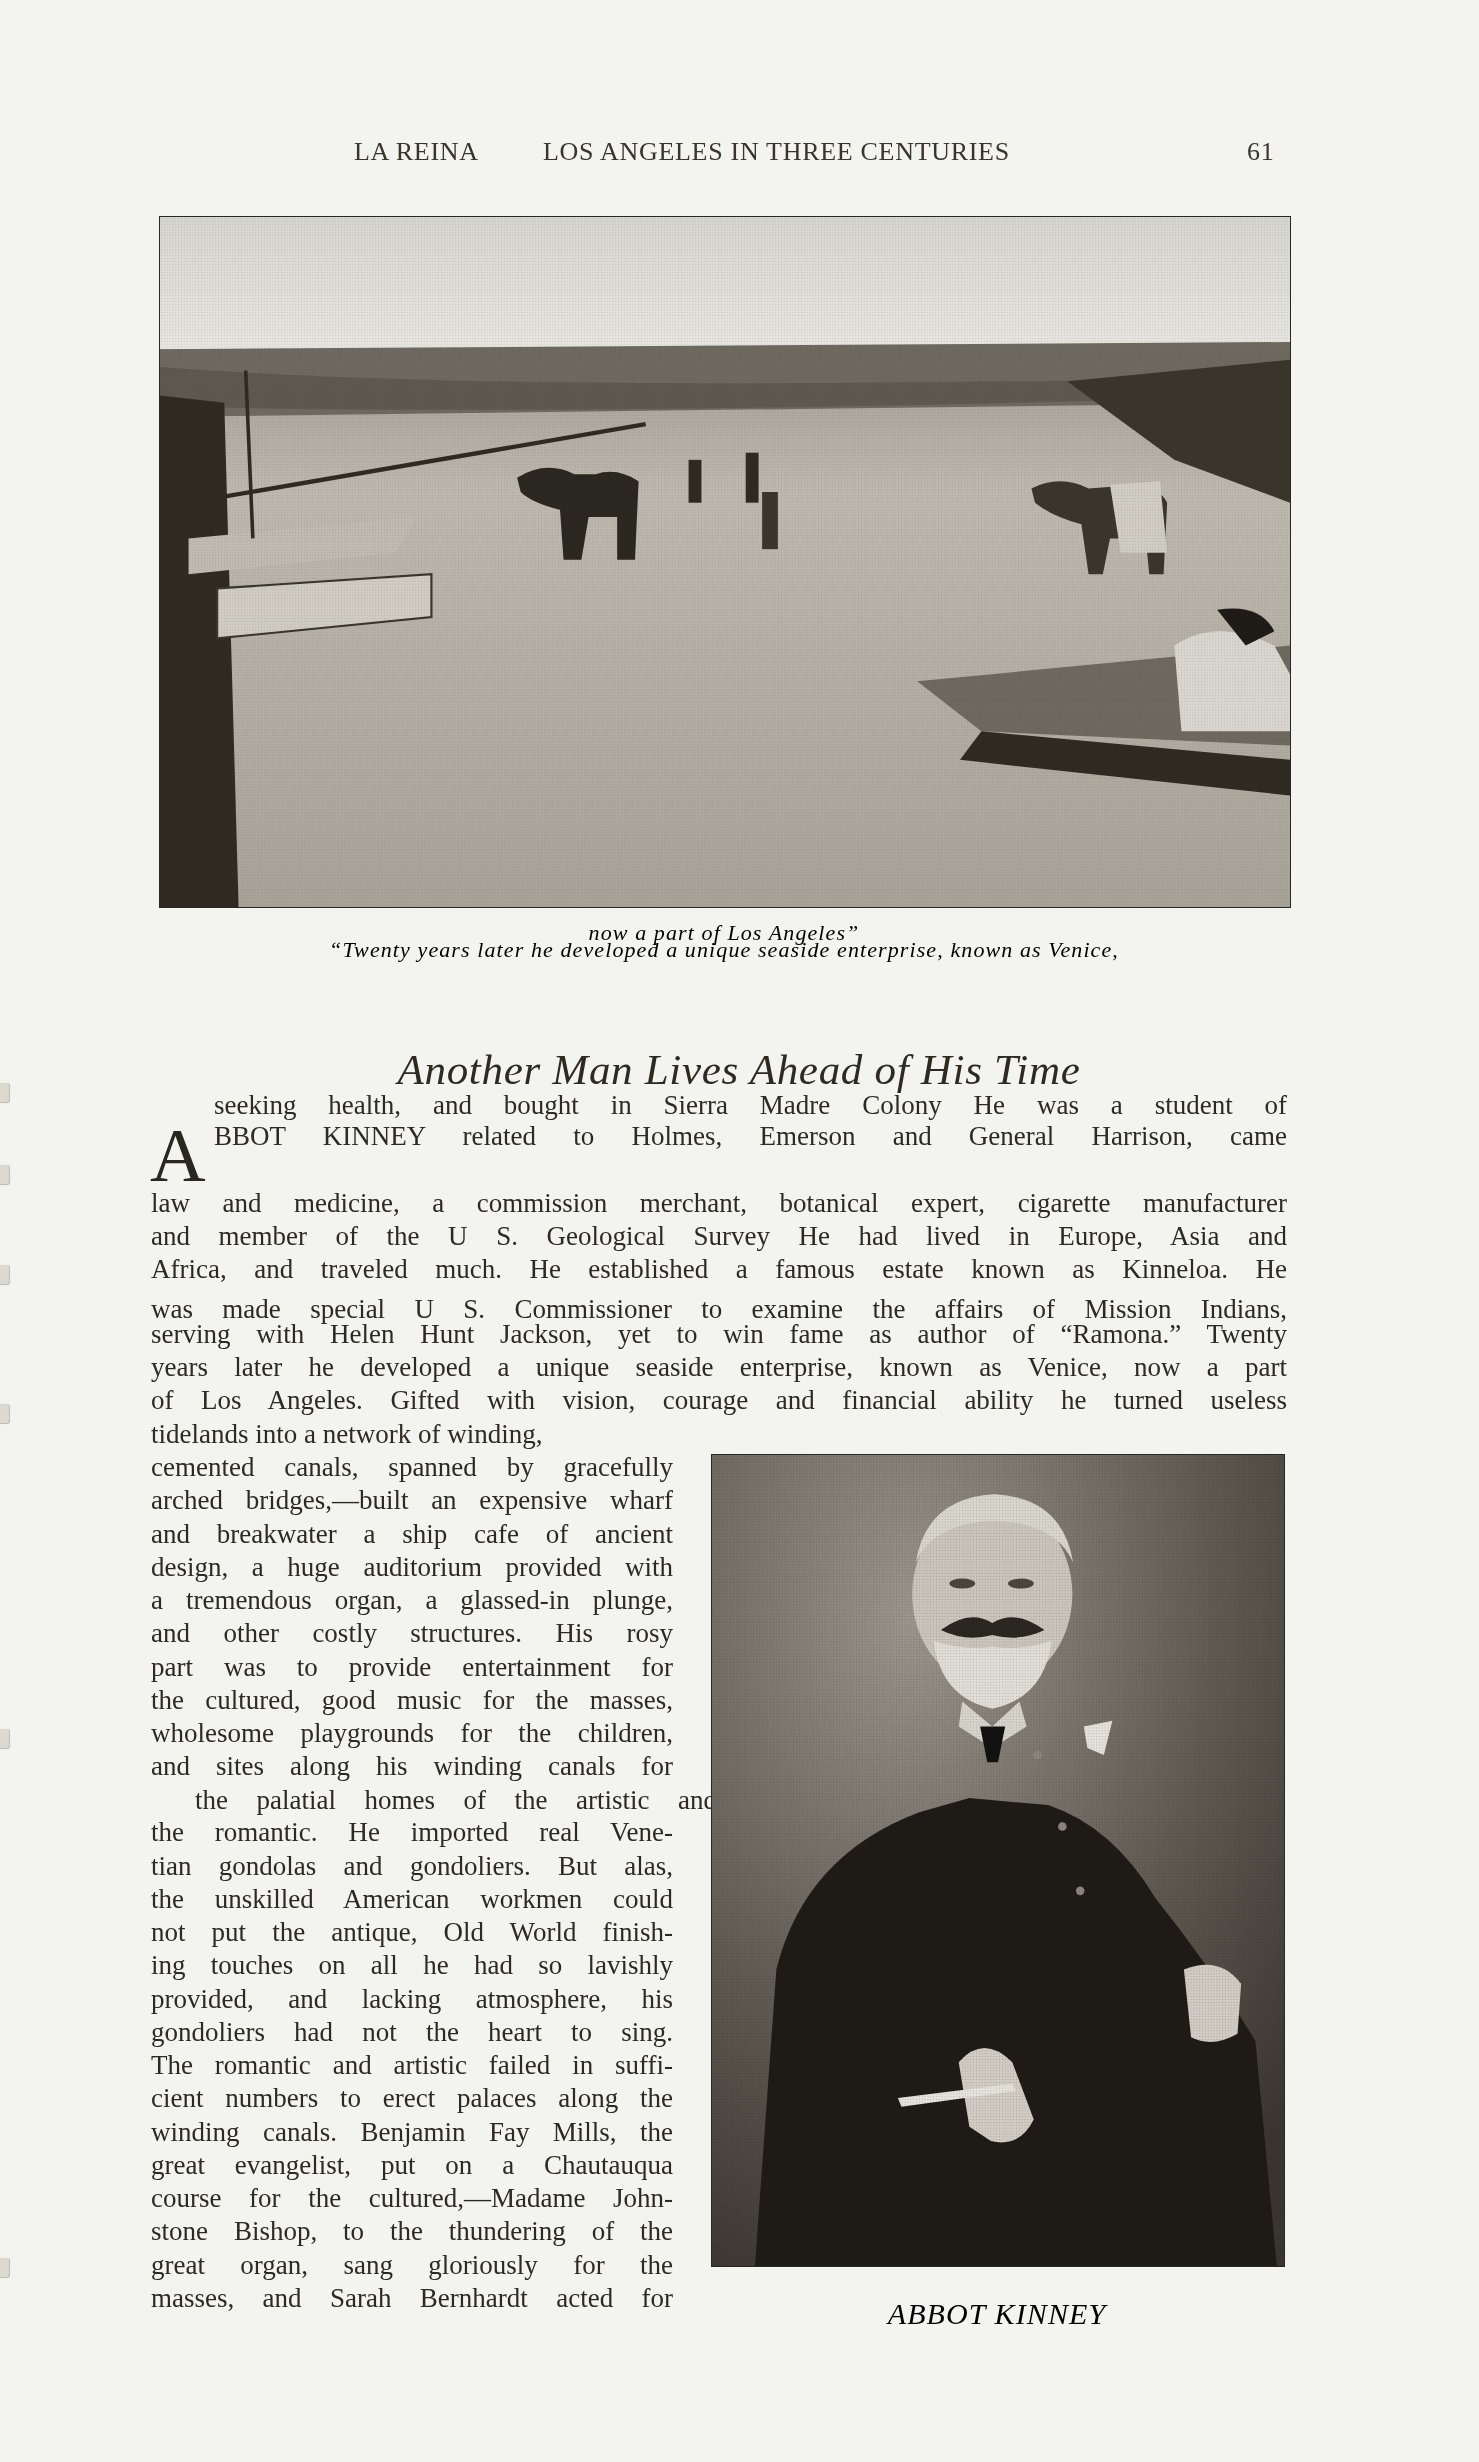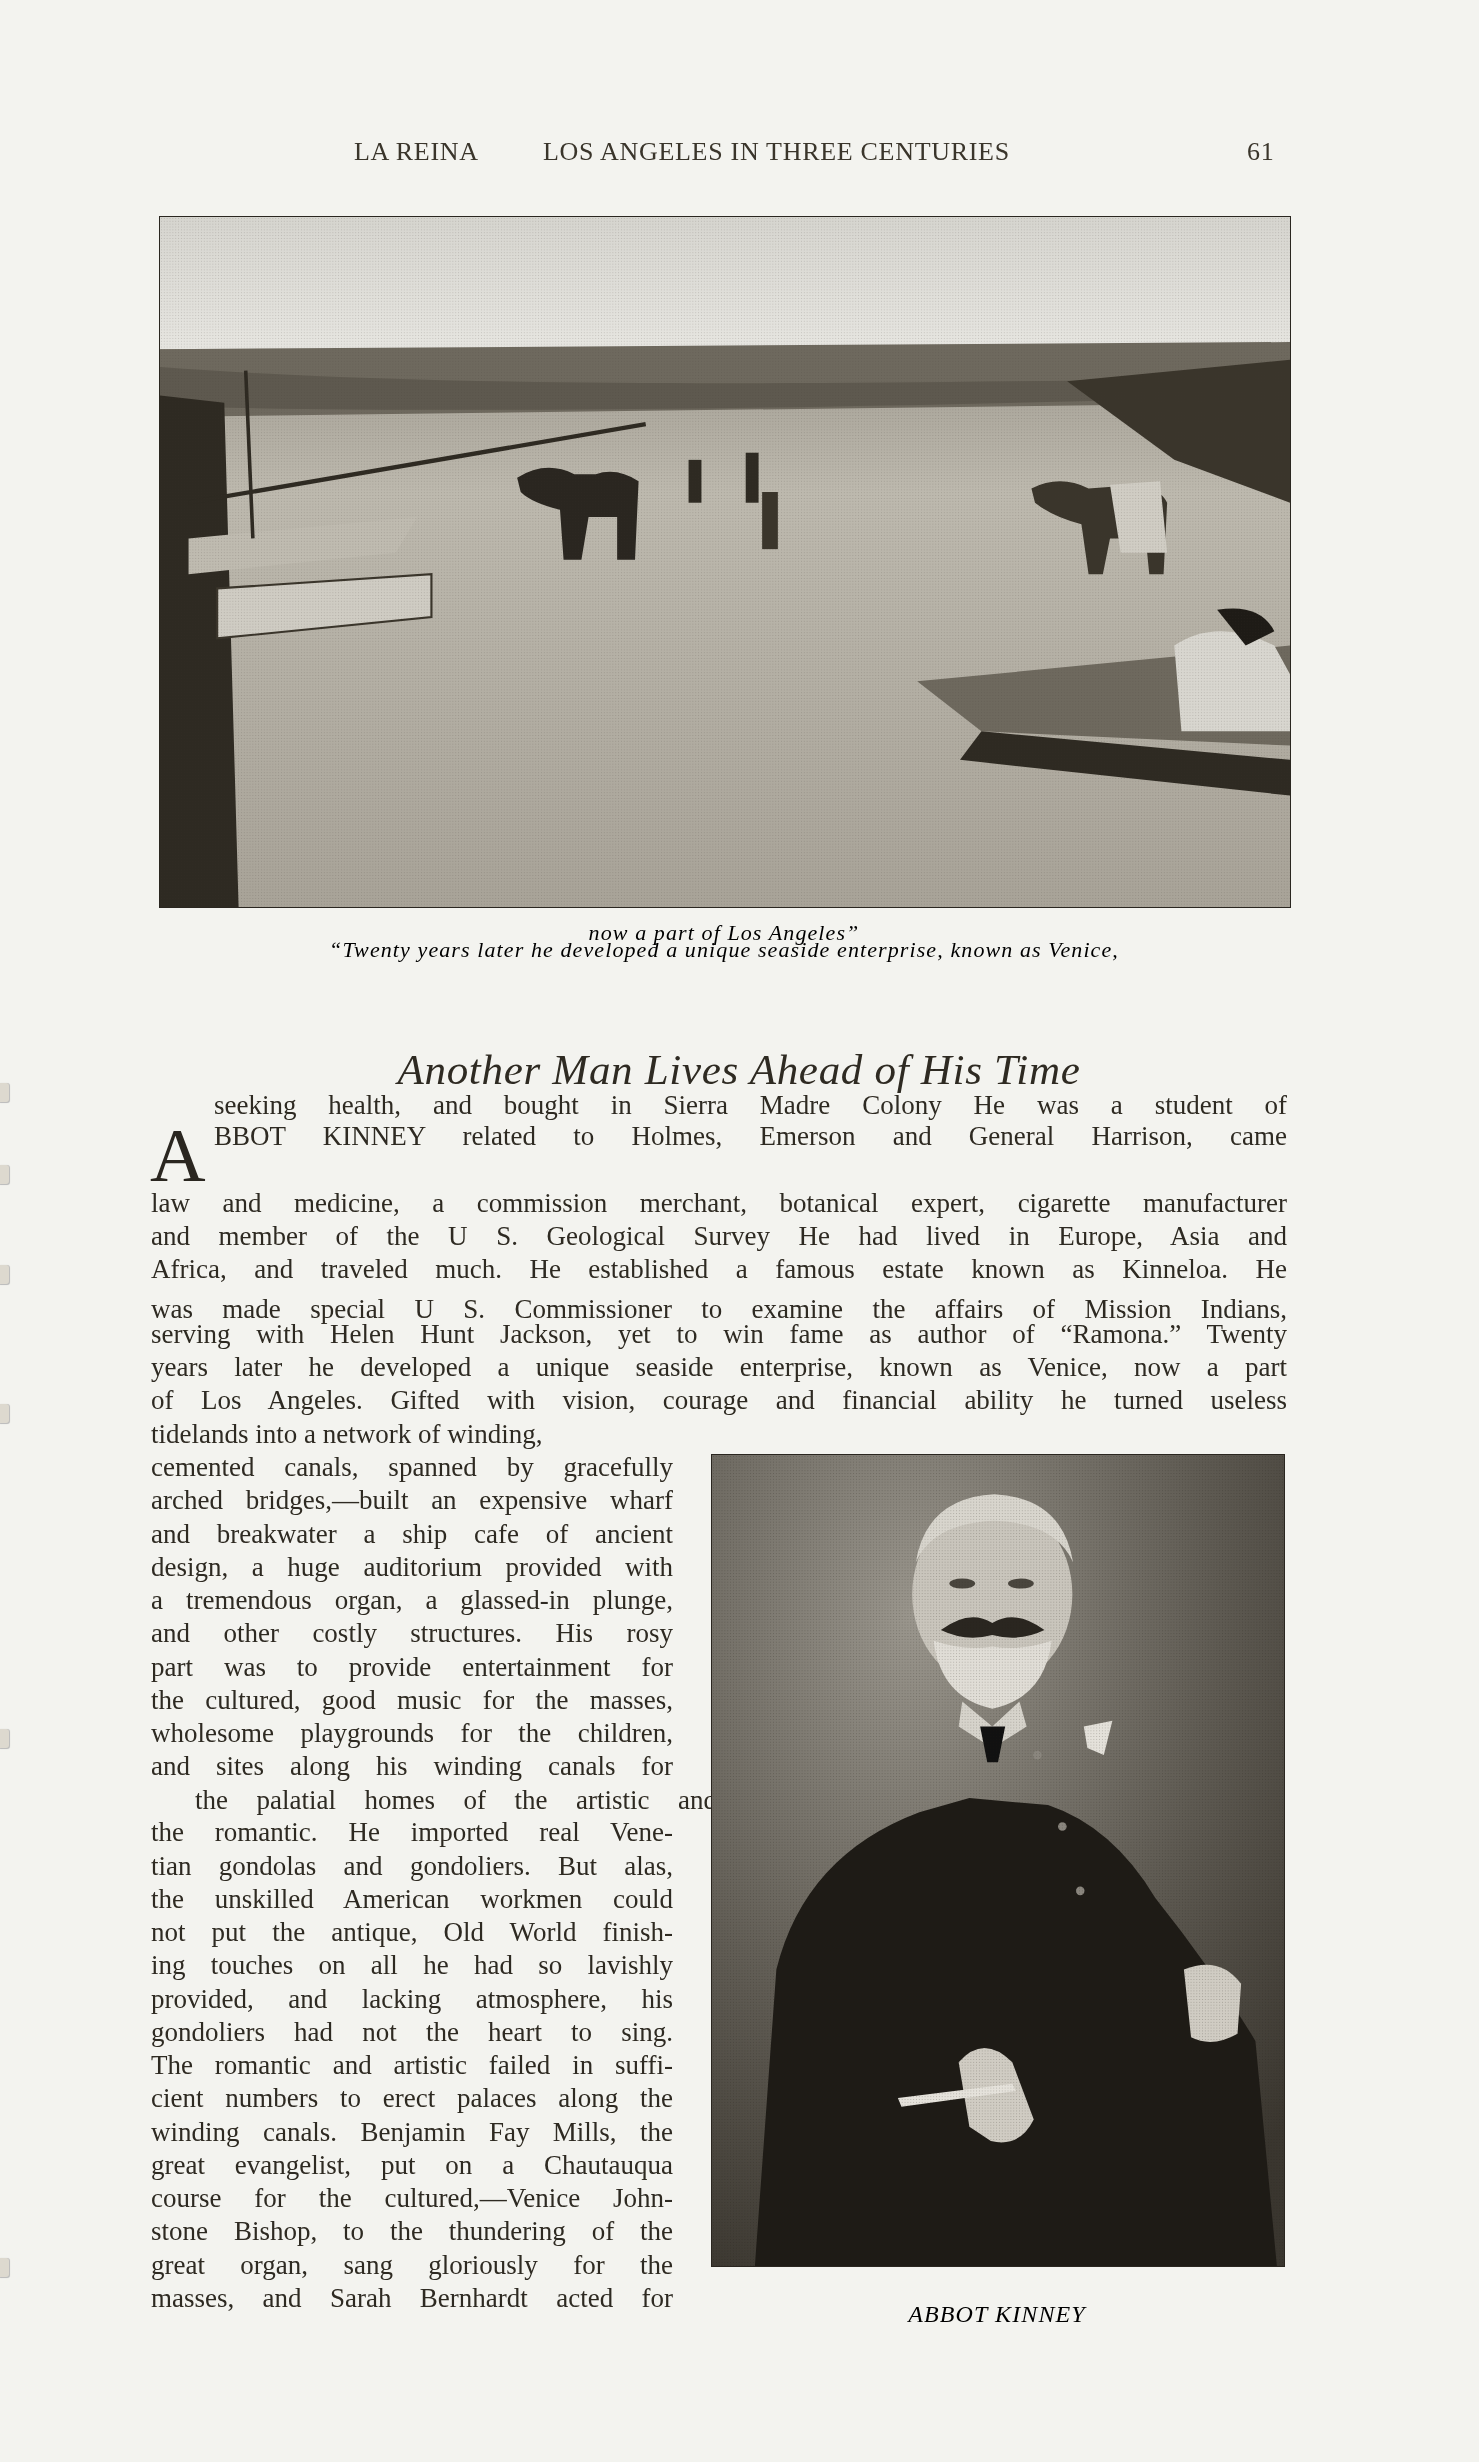--- a/index.html
+++ b/index.html
@@ -133,21 +133,21 @@
 <div class="abs col-line" style="top:1850px;">tian gondolas and gondoliers.  But alas,</div>
 <div class="abs col-line" style="top:1883px;">the unskilled American workmen could</div>
 <div class="abs col-line" style="top:1916px;">not put the antique, Old World finish-</div>
 <div class="abs col-line" style="top:1949px;">ing touches on all he had so lavishly</div>
 <div class="abs col-line" style="top:1983px;">provided, and lacking atmosphere, his</div>
 <div class="abs col-line" style="top:2016px;">gondoliers had not the heart to sing.</div>
 <div class="abs col-line" style="top:2049px;">The romantic and artistic failed in suffi-</div>
 <div class="abs col-line" style="top:2082px;">cient numbers to erect palaces along the</div>
 <div class="abs col-line" style="top:2116px;">winding canals. Benjamin Fay Mills, the</div>
 <div class="abs col-line" style="top:2149px;">great evangelist, put on a Chautauqua</div>
-<div class="abs col-line" style="top:2182px;">course for the cultured,—Venice John-</div>
+<div class="abs col-line" style="top:2182px;">course for the cultured,—Madame John-</div>
 <div class="abs col-line" style="top:2215px;">stone Bishop, to the thundering of the</div>
 <div class="abs col-line" style="top:2249px;">great organ, sang gloriously for the</div>
 <div class="abs col-line" style="top:2282px;">masses, and Sarah Bernhardt acted for</div>
 
 <div class="abs photo" style="left:711px; top:1454px; width:572px; height:811px;">
   <svg viewBox="0 0 800 1135" preserveAspectRatio="none">
     <defs>
       <radialGradient id="bg" cx="0.35" cy="0.2" r="0.9">
         <stop offset="0" stop-color="#9a968d"></stop>
         <stop offset="0.6" stop-color="#5e5a52"></stop>
@@ -180,14 +180,14 @@
     <circle cx="490" cy="520" r="6" fill="#8a867e"></circle>
     <circle cx="515" cy="610" r="6" fill="#8a867e"></circle>
 
     <path d="M345 850 Q380 810 420 850 L450 930 Q430 970 390 960 L360 940 Z" fill="#d0ccc3"></path>
     <path d="M260 900 L420 880 L425 890 L265 912Z" fill="#e5e2db"></path>
     <path d="M660 720 Q710 700 740 740 L735 810 Q700 830 670 815 Z" fill="#d0ccc3"></path>
     <rect width="800" height="1135" fill="url(#ht2)"></rect>
   </svg>
 </div>
 
-<div class="abs caption-it" style="left:711px; width:572px; top:2302px; font-size:24px;">ABBOT KINNEY</div>
+<div class="abs caption-it" style="left:711px; width:572px; top:2302px; font-size:30px;">ABBOT KINNEY</div>
 
 
 </body></html>

